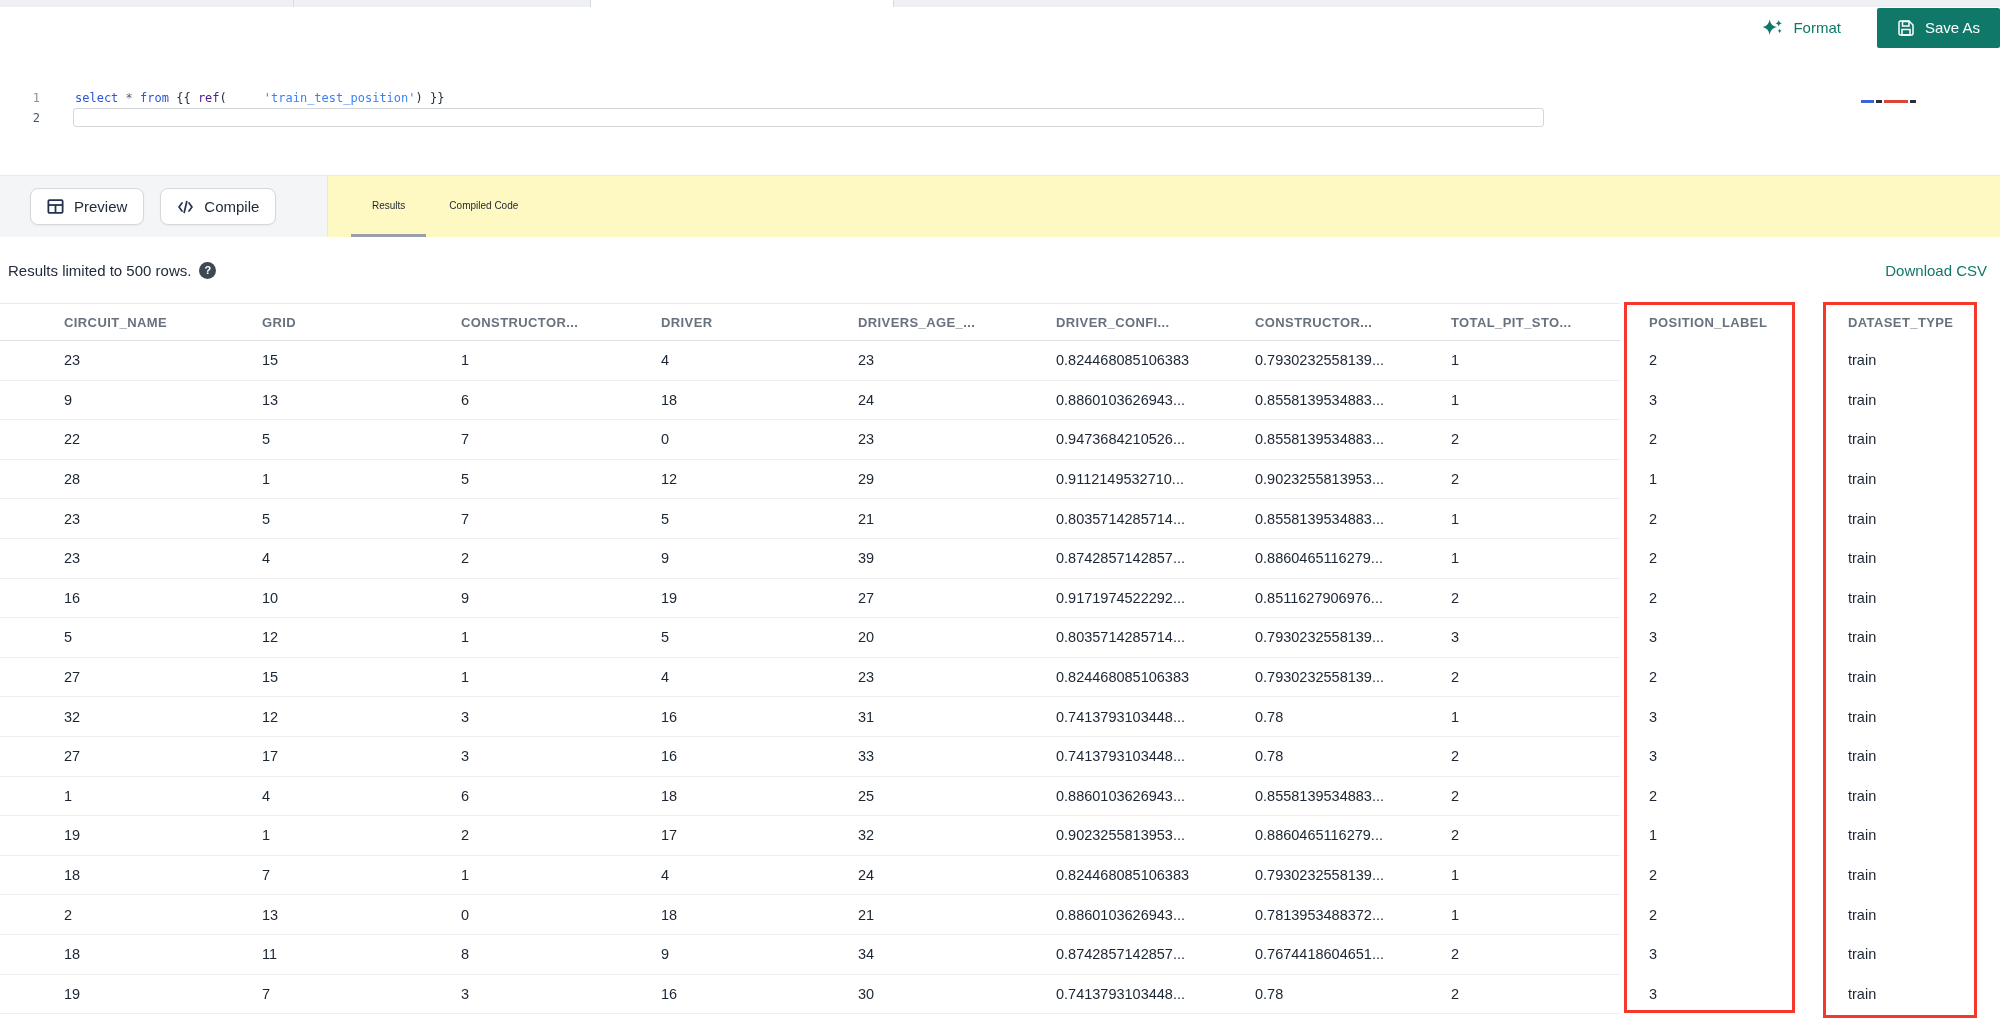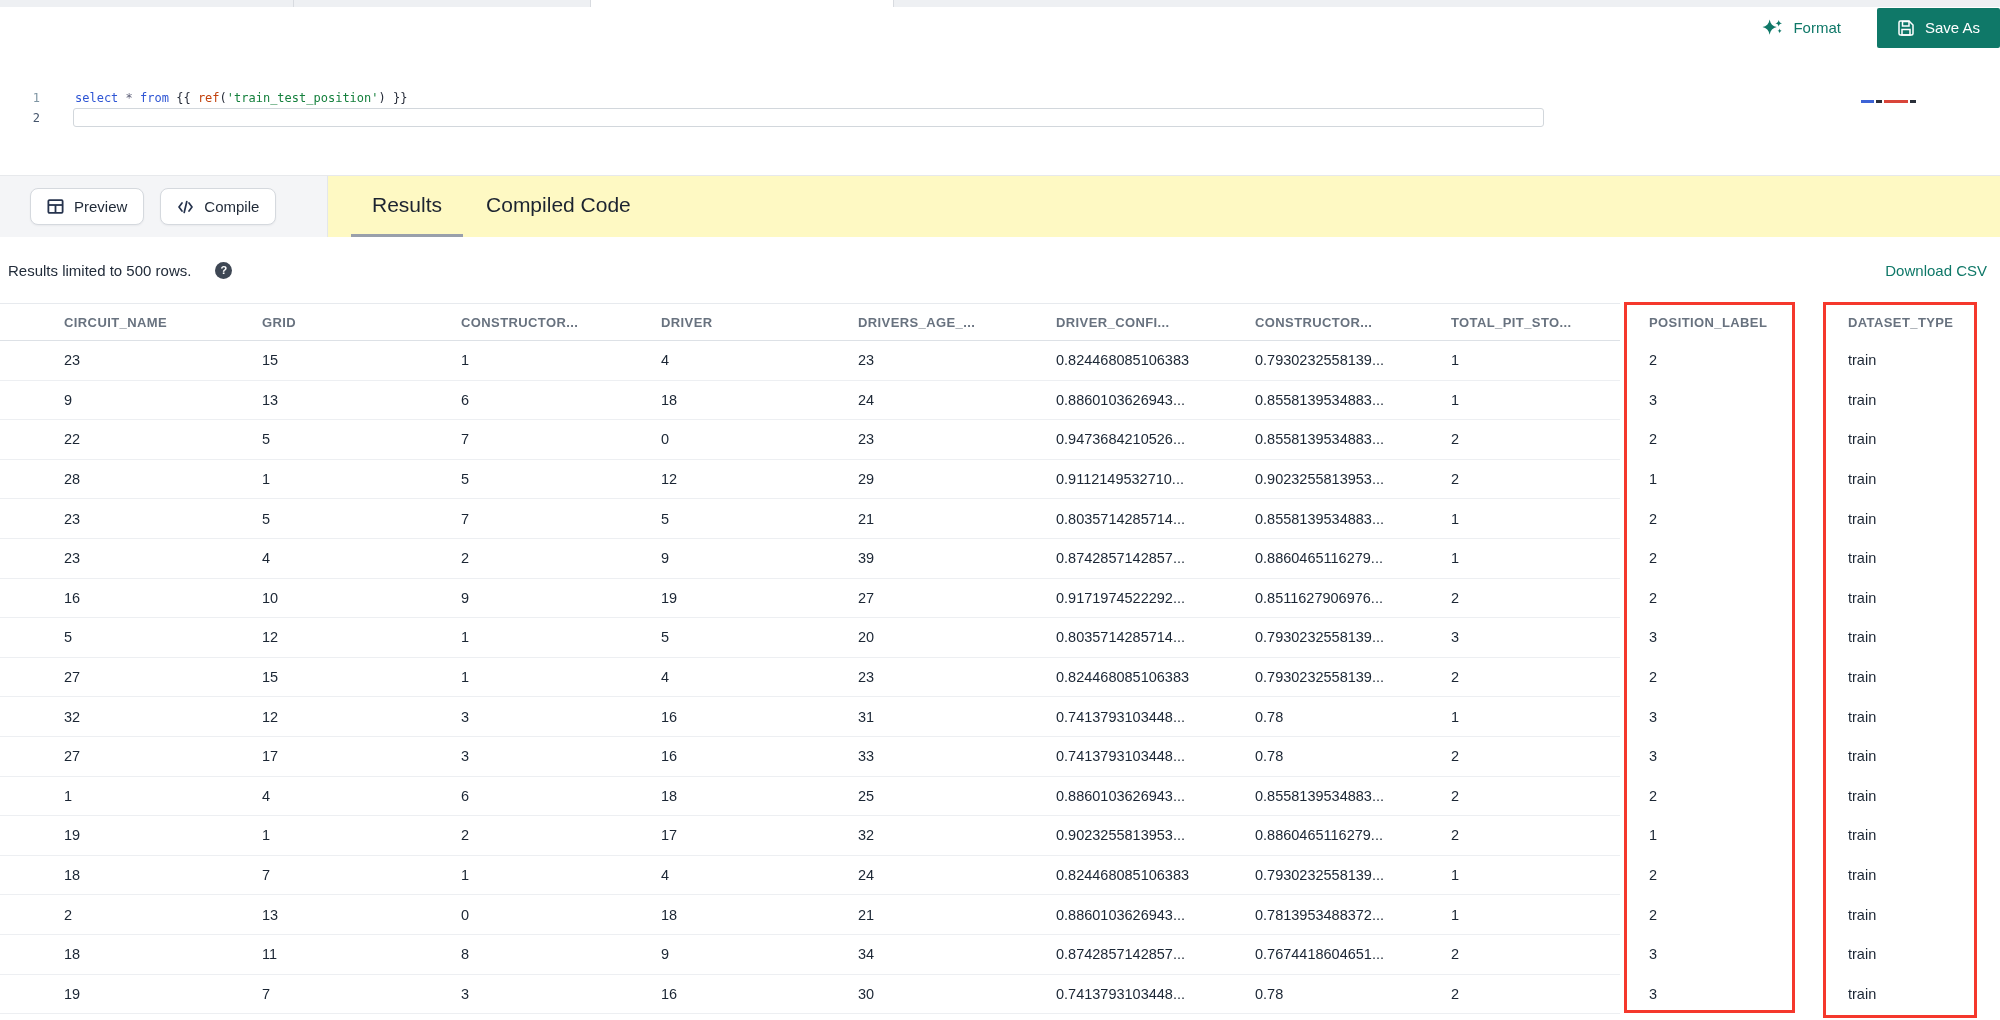--- a/index.html
+++ b/index.html
@@ -20,44 +20,44 @@
   .saveas-btn { height:40px; padding:0 20px; background:var(--accent,#0f7868); border-radius:2px;
     display:flex; align-items:center; gap:10px; color:#fff; font-size:15px; cursor:pointer; border:none; }
   
   .editor { position:absolute; top:48px; left:0; width:2000px; height:127px; background:#fff;
     font-family:"DejaVu Sans Mono", monospace; font-size:12px; }
   .ln { position:absolute; left:18px; width:22px; text-align:right; line-height:20px; }
   .ln1 { top:40px; color:#7e95a3; }
   .ln2 { top:60px; color:#44546b; }
   .code-line { position:absolute; left:75px; top:40px; line-height:20px; white-space:pre; }
   .tok-kw   { color:#2e55d4; }
-  .tok-fn   { color:#c2410c; }
-  .tok-str  { color:#15803d; }
+  .tok-fn   { color:#4c1d95; }
+  .tok-str  { color:#3b82f6;margin-left:37px; }
   .tok-star { color:#5d5f78; }
   .tok-plain{ color:#252b38; }
   .line2box { position:absolute; left:73px; top:60px; width:1471px; height:19px;
     border:1px solid #d2d7dc; border-radius:3px; }
   .minimap { position:absolute; left:1861px; top:52px; height:3px; display:flex; gap:2px; }
   .minimap i { display:block; height:3px; }
   
   .band { position:absolute; top:175px; left:0; width:2000px; height:62px;
     border-top:1px solid #e7e9ec; display:flex; background:#fef9c3; }
   .actions { width:328px; height:100%; background:#f4f5f7; border-right:1px solid #e4e7ea;
     display:flex; align-items:center; padding-left:30px; gap:16px; flex:none; }
   .btn { height:37px; padding:0 16px; border:1px solid #d5d9de; border-radius:8px; background:#fff;
     display:flex; align-items:center; gap:10px; font-size:15px; color:#1f2937;
     box-shadow:0 1px 2px rgba(16,24,40,.05); cursor:pointer; font-family:inherit; }
   .tabs { display:flex; align-items:stretch; padding-left:23px; }
-  .tab { display:flex; align-items:center; padding:0 21px; margin-right:2px; font-size:21px;
+  .tab { display:flex; align-items:center; padding:0 21px; margin-right:2px; font-size:10px;
     color:#1c2430; border-bottom:3px solid transparent; cursor:pointer; }
   .tab.active { border-bottom-color:#99a0ab; }
   
   .results-bar { position:absolute; top:237px; left:0; width:2000px; height:66px;
     display:flex; align-items:center; justify-content:space-between; padding:0 13px 0 8px; background:#fff; }
-  .limit-group { display:flex; align-items:center; gap:24px; font-size:15px; color:#222c3a; }
+  .limit-group { display:flex; align-items:center; gap:8px; font-size:15px; color:#222c3a; }
   .help { width:17px; height:17px; border-radius:50%; background:#3e4754; color:#fff;
     font-size:11px; font-weight:bold; display:flex; align-items:center; justify-content:center; cursor:pointer; }
   .download { color:var(--accent,#0f7868); font-size:15px; cursor:pointer; }
   
   .table-area { position:absolute; top:303px; left:0; width:1620px; border-top:1px solid #e7eaee; background:#fff; }
   .cols { display:grid; grid-template-columns:198px 199px 200px 197px 198px 199px 196px 198px 199px 150px;
     padding-left:64px; }
   .thead { height:37px; border-bottom:1px solid #dde1e6; }
   .th { display:flex; align-items:center; font-size:13px; font-weight:700; letter-spacing:.4px;
     color:#68738 2; color:#68727f; overflow:hidden; white-space:nowrap; }

